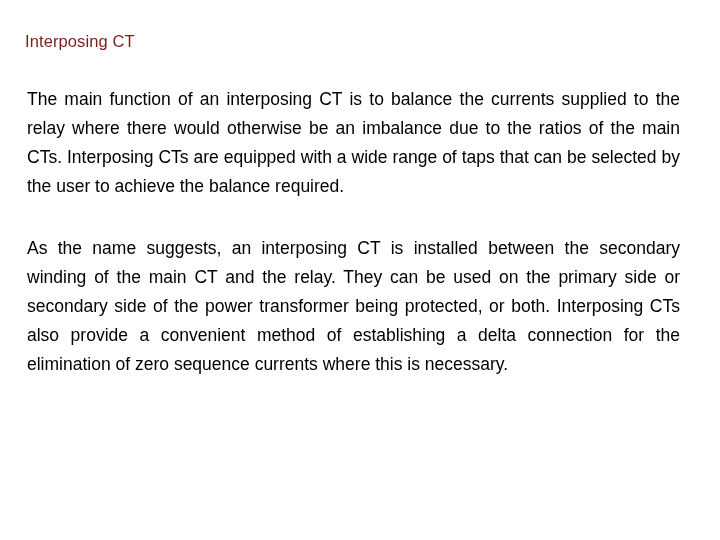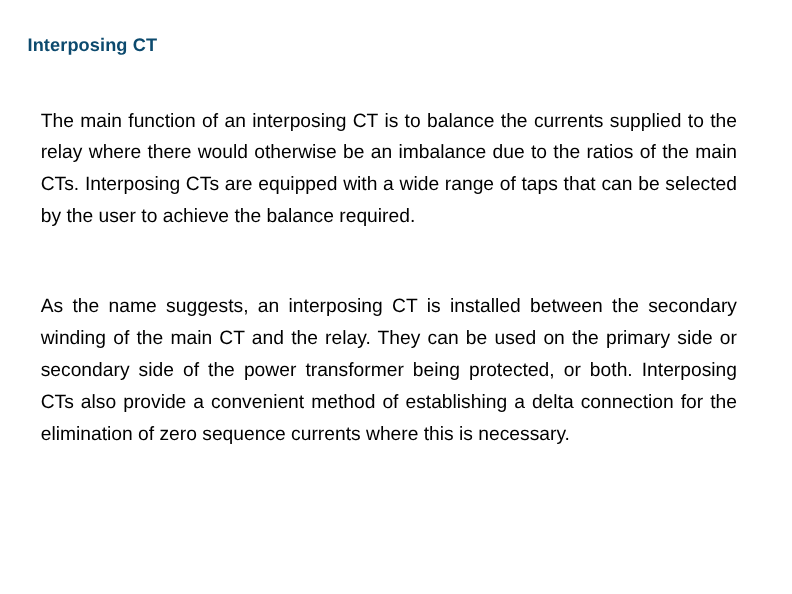--- a/index.html
+++ b/index.html
@@ -21,39 +21,39 @@
     height: 540px;
     background: #ffffff;
     box-sizing: border-box;
   }
   .slide-title {
     position: absolute;
     left: 25px;
     top: 31px;
     width: 660px;
     font-size: 16.5px;
-    font-weight: bold;
+    font-weight: normal;
     line-height: 20px;
     letter-spacing: 0.1px;
-    color: #0c4a6e;
+    color: #7f1d1d;
     white-space: nowrap;
   }
   .body-block {
     position: absolute;
     left: 25px;
     top: 83px;
     width: 657px;
   }
   .para {
     font-size: 17.5px;
     line-height: 29px;
     text-align: justify;
     text-justify: inter-word;
     color: #000000;
-    margin: 12px;
+    margin: 2px;
     -webkit-hyphens: none;
     hyphens: none;
   }
   .para.last-line-left {
     text-align-last: left;
   }
   .para-gap {
     height: 29px;
   }
 </style>

